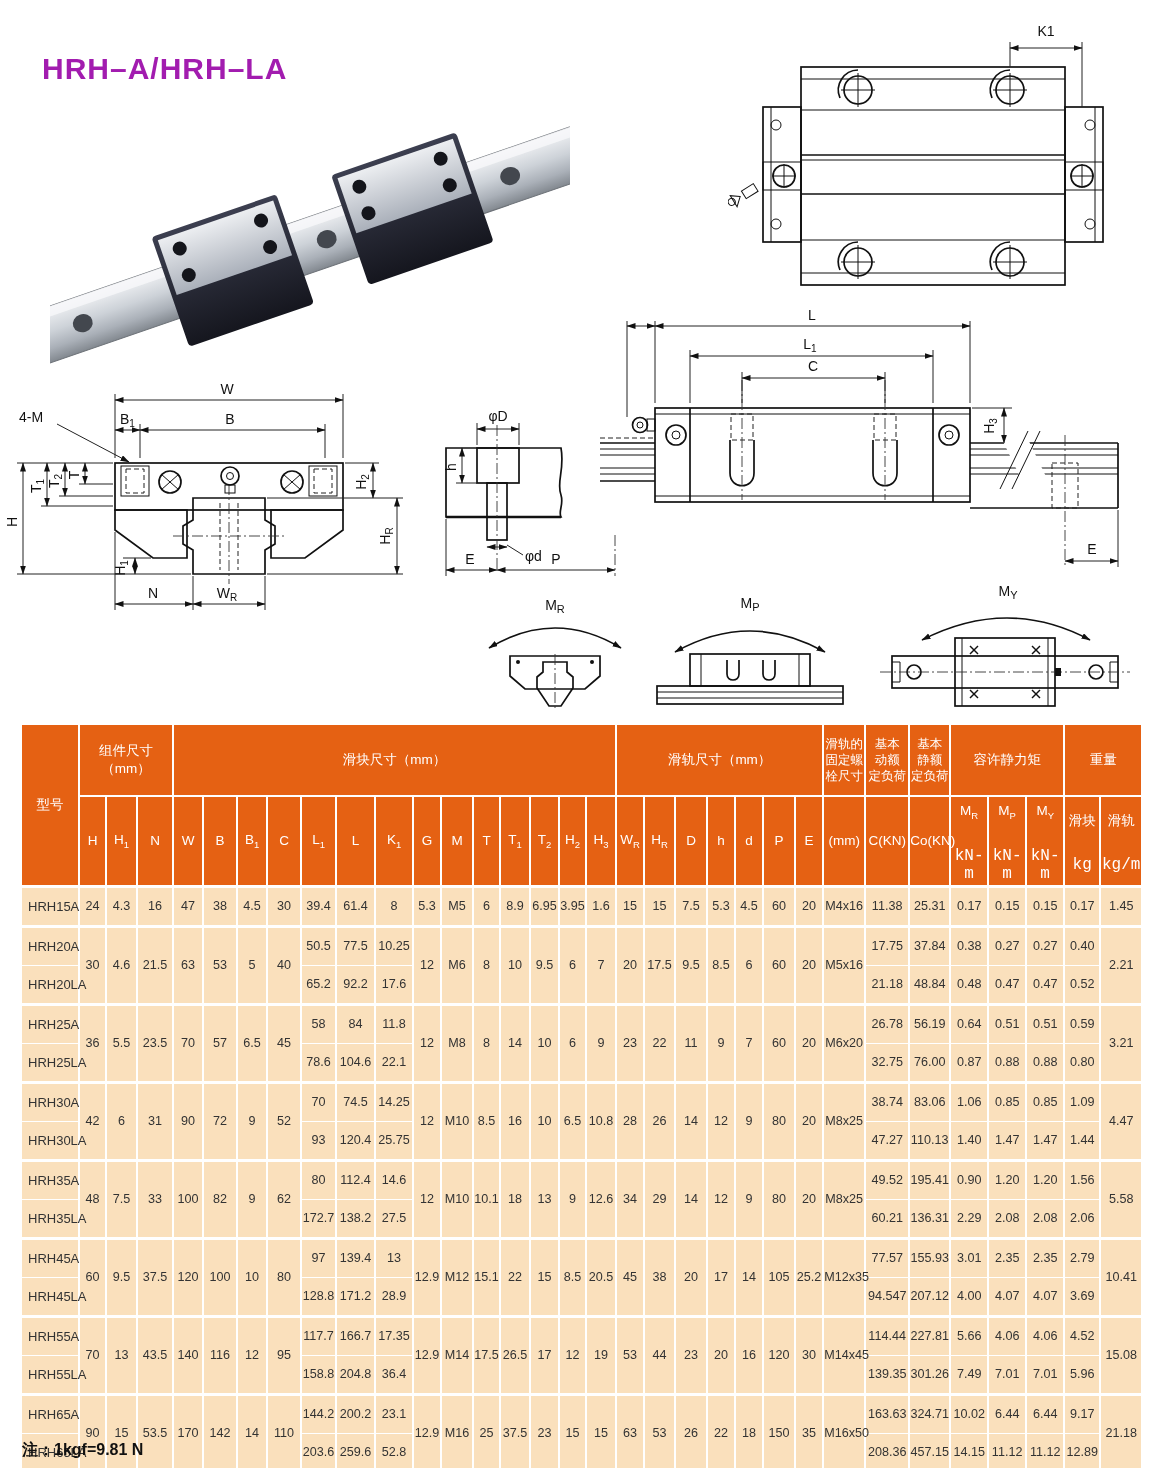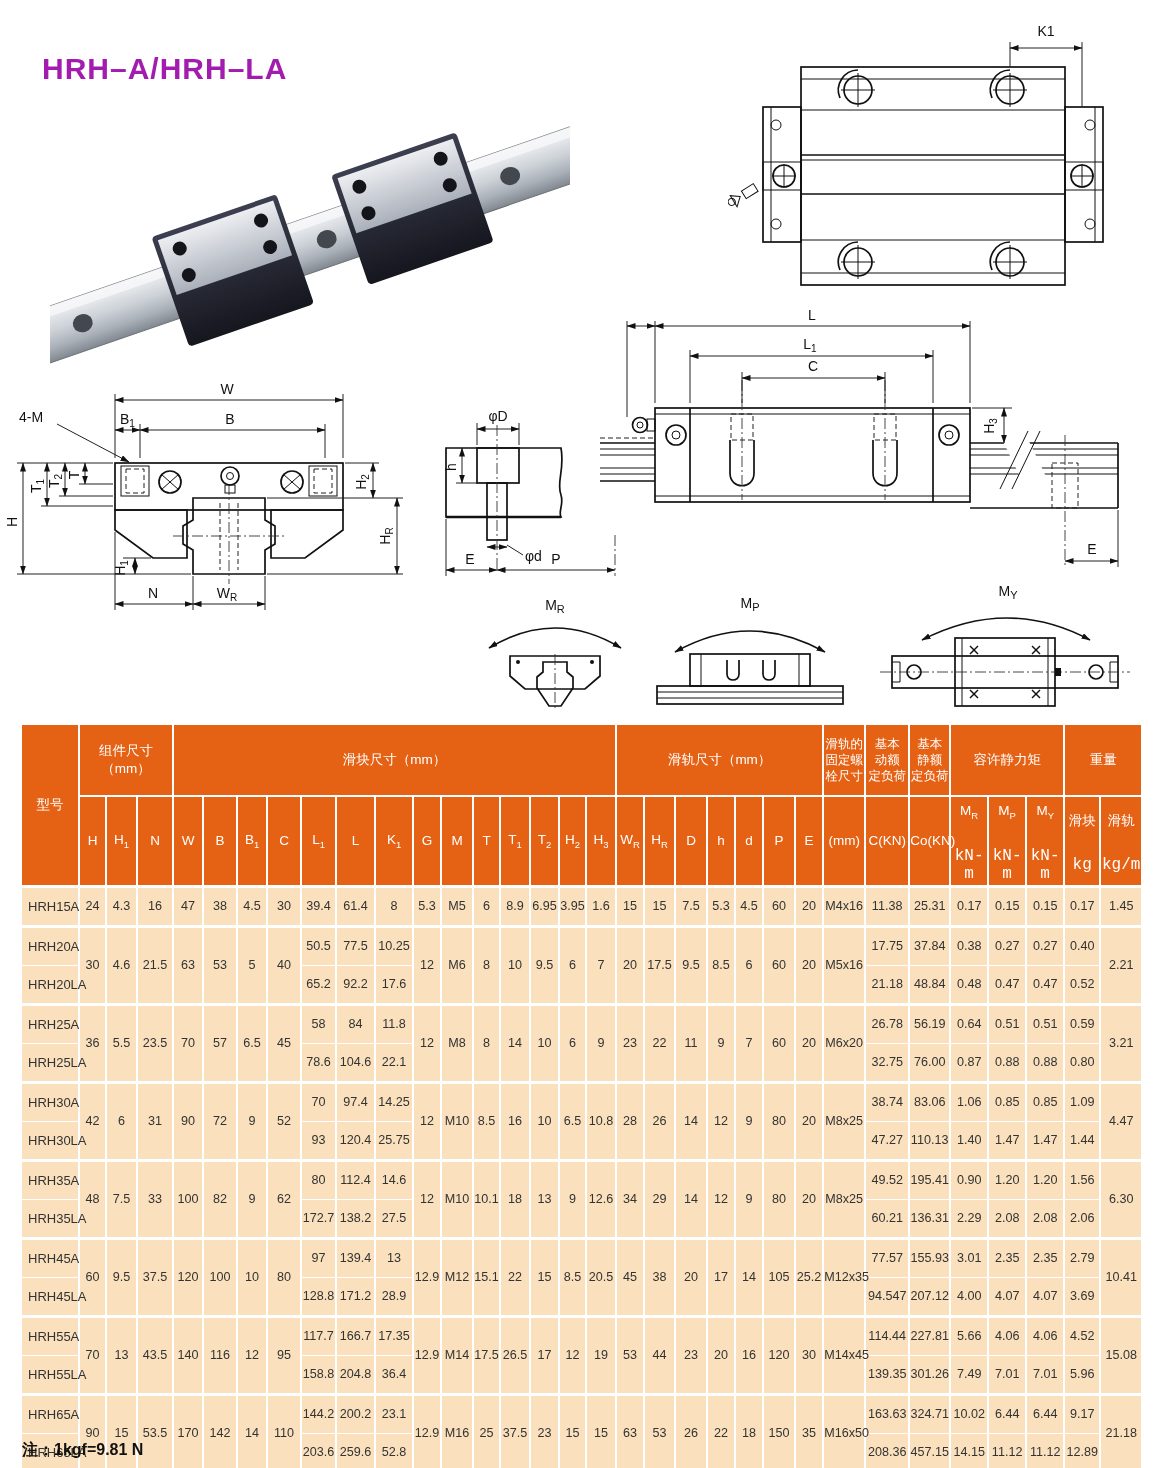--- a/index.html
+++ b/index.html
@@ -611,21 +611,21 @@
           <tr class="gstart">
             <td class="model">HRH30A</td>
             <td rowspan="2">42</td>
             <td rowspan="2">6</td>
             <td rowspan="2">31</td>
             <td rowspan="2">90</td>
             <td rowspan="2">72</td>
             <td rowspan="2">9</td>
             <td rowspan="2">52</td>
             <td>70</td>
-            <td>97.4</td>
+            <td>74.5</td>
             <td>14.25</td>
             <td rowspan="2">12</td>
             <td rowspan="2">M10</td>
             <td rowspan="2">8.5</td>
             <td rowspan="2">16</td>
             <td rowspan="2">10</td>
             <td rowspan="2">6.5</td>
             <td rowspan="2">10.8</td>
             <td rowspan="2">28</td>
             <td rowspan="2">26</td>
@@ -681,21 +681,21 @@
             <td rowspan="2">9</td>
             <td rowspan="2">80</td>
             <td rowspan="2">20</td>
             <td rowspan="2">M8x25</td>
             <td>49.52</td>
             <td>195.41</td>
             <td>0.90</td>
             <td>1.20</td>
             <td>1.20</td>
             <td>1.56</td>
-            <td rowspan="2">6.30</td>
+            <td rowspan="2">5.58</td>
           </tr>
           <tr class="gsub">
             <td class="model">HRH35LA</td>
             <td>172.7</td>
             <td>138.2</td>
             <td>27.5</td>
             <td>60.21</td>
             <td>136.31</td>
             <td>2.29</td>
             <td>2.08</td>

